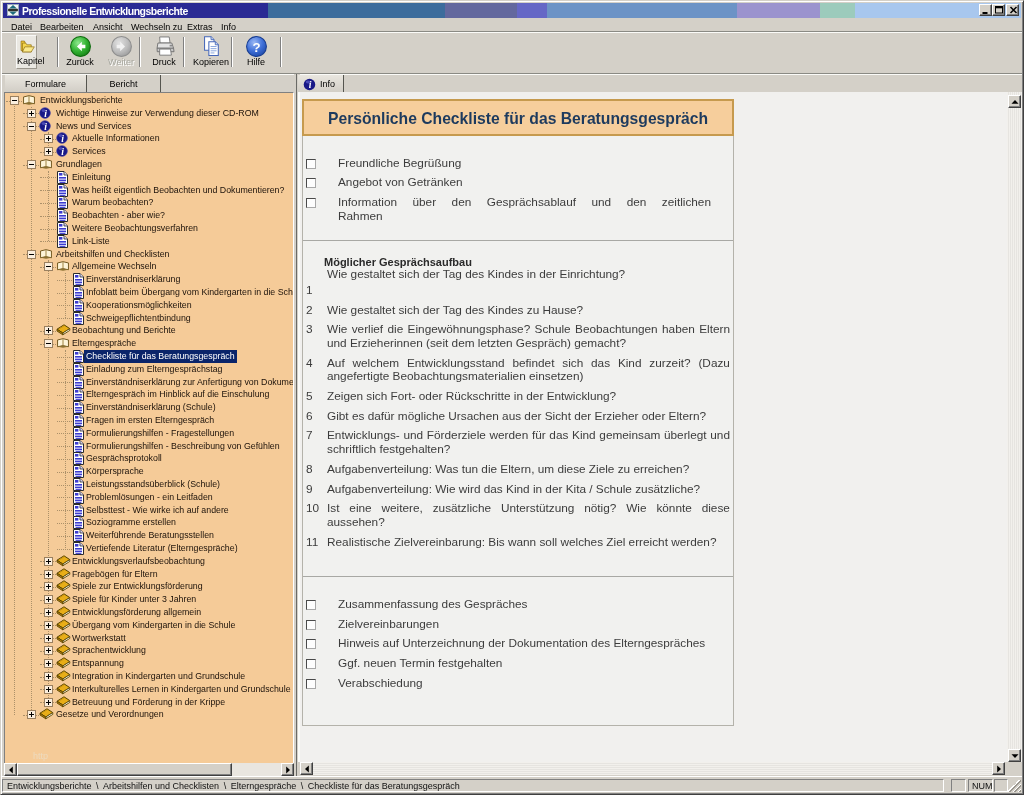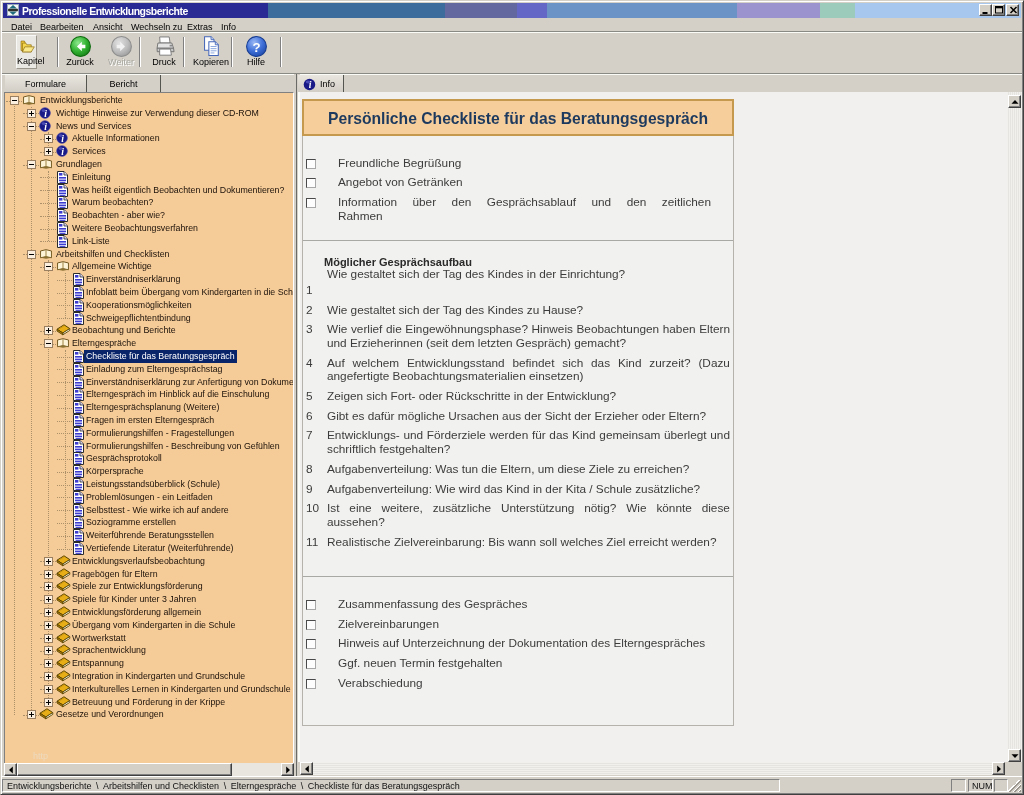--- a/index.html
+++ b/index.html
@@ -362,21 +362,21 @@
 <div class="trow" style="left:55px;top:246.6px">Arbeitshilfen und Checklisten</div>
 <div class="doth" style="left:39px;top:265.9px;width:16px"></div>
 <div class="ebox" style="left:43px;top:261.4px">
         <div class="eh"></div>
       </div>
 <svg class="ti" style="left:55px;top:259.4px" width="14" height="12" viewBox="0 0 15 13">
         <path d="M7.5 1.8 L1.6 3.2 L1.6 10.6 L7.5 9.3 L13.4 10.6 L13.4 3.2 Z" fill="#fdf4d8" stroke="#6a5018" stroke-width="1"></path>
         <path d="M7.5 1.8 L7.5 9.3" stroke="#a88e50" stroke-width="1.2"></path>
         <path d="M1.6 10.6 L7.5 9.3 L13.4 10.6 L7.5 11.6 Z" fill="#8a7030" stroke="none"></path>
       </svg>
-<div class="trow" style="left:71px;top:259.4px">Allgemeine Wichtige</div>
+<div class="trow" style="left:71px;top:259.4px">Allgemeine Wechseln</div>
 <div class="doth" style="left:56px;top:278.7px;width:15px"></div>
 <svg class="ti" style="left:72px;top:272.2px" width="11" height="13" viewBox="0 0 11 13">
         <path d="M0.5 0.5 H7 L10.5 4 V12.5 H0.5 Z" fill="#fff" stroke="#2a2a2a" stroke-width="1"></path>
         <path d="M7 0.5 L7 4 L10.5 4" fill="#d8d8f8" stroke="#2a2a2a" stroke-width="0.8"></path>
         <rect x="2" y="2" width="3.4" height="2.6" fill="#3b3bd0"></rect>
         <rect x="2" y="6" width="7" height="1.6" fill="#3b3bd0"></rect>
         <rect x="2" y="8.6" width="7" height="1.6" fill="#3b3bd0"></rect>
         <rect x="2.6" y="10.9" width="5.8" height="1" fill="#3b3bd0"></rect>
       </svg>
 <div class="trow" style="left:85px;top:272.2px">Einverständniserklärung</div>
@@ -474,21 +474,21 @@
 <div class="trow" style="left:85px;top:387.4px">Elterngespräch im Hinblick auf die Einschulung</div>
 <div class="doth" style="left:56px;top:406.7px;width:15px"></div>
 <svg class="ti" style="left:72px;top:400.2px" width="11" height="13" viewBox="0 0 11 13">
         <path d="M0.5 0.5 H7 L10.5 4 V12.5 H0.5 Z" fill="#fff" stroke="#2a2a2a" stroke-width="1"></path>
         <path d="M7 0.5 L7 4 L10.5 4" fill="#d8d8f8" stroke="#2a2a2a" stroke-width="0.8"></path>
         <rect x="2" y="2" width="3.4" height="2.6" fill="#3b3bd0"></rect>
         <rect x="2" y="6" width="7" height="1.6" fill="#3b3bd0"></rect>
         <rect x="2" y="8.6" width="7" height="1.6" fill="#3b3bd0"></rect>
         <rect x="2.6" y="10.9" width="5.8" height="1" fill="#3b3bd0"></rect>
       </svg>
-<div class="trow" style="left:85px;top:400.2px">Elterngesprächsplanung (Weitere)</div>
+<div class="trow" style="left:85px;top:400.2px">Einverständniserklärung (Schule)</div>
 <div class="doth" style="left:56px;top:419.5px;width:15px"></div>
 <svg class="ti" style="left:72px;top:413.0px" width="11" height="13" viewBox="0 0 11 13">
         <path d="M0.5 0.5 H7 L10.5 4 V12.5 H0.5 Z" fill="#fff" stroke="#2a2a2a" stroke-width="1"></path>
         <path d="M7 0.5 L7 4 L10.5 4" fill="#d8d8f8" stroke="#2a2a2a" stroke-width="0.8"></path>
         <rect x="2" y="2" width="3.4" height="2.6" fill="#3b3bd0"></rect>
         <rect x="2" y="6" width="7" height="1.6" fill="#3b3bd0"></rect>
         <rect x="2" y="8.6" width="7" height="1.6" fill="#3b3bd0"></rect>
         <rect x="2.6" y="10.9" width="5.8" height="1" fill="#3b3bd0"></rect>
       </svg>
 <div class="trow" style="left:85px;top:413.0px">Fragen im ersten Elterngespräch</div>
@@ -584,21 +584,21 @@
 <div class="trow" style="left:85px;top:528.2px">Weiterführende Beratungsstellen</div>
 <div class="doth" style="left:56px;top:547.5px;width:15px"></div>
 <svg class="ti" style="left:72px;top:541.0px" width="11" height="13" viewBox="0 0 11 13">
         <path d="M0.5 0.5 H7 L10.5 4 V12.5 H0.5 Z" fill="#fff" stroke="#2a2a2a" stroke-width="1"></path>
         <path d="M7 0.5 L7 4 L10.5 4" fill="#d8d8f8" stroke="#2a2a2a" stroke-width="0.8"></path>
         <rect x="2" y="2" width="3.4" height="2.6" fill="#3b3bd0"></rect>
         <rect x="2" y="6" width="7" height="1.6" fill="#3b3bd0"></rect>
         <rect x="2" y="8.6" width="7" height="1.6" fill="#3b3bd0"></rect>
         <rect x="2.6" y="10.9" width="5.8" height="1" fill="#3b3bd0"></rect>
       </svg>
-<div class="trow" style="left:85px;top:541.0px">Vertiefende Literatur (Weiterführende)</div>
+<div class="trow" style="left:85px;top:541.0px">Vertiefende Literatur (Elterngespräche)</div>
 <div class="doth" style="left:39px;top:560.3px;width:16px"></div>
 <div class="ebox" style="left:43px;top:555.8px">
         <div class="eh"></div>
         <div class="ev"></div>
       </div>
 <svg class="ti" style="left:55px;top:553.8px" width="15" height="13" viewBox="0 0 15 13">
         <path d="M1 5.2 L8 0.8 L13.8 4.6 L6.8 9 Z" fill="#e8ae18" stroke="#584400" stroke-width="1"></path>
         <path d="M6.8 9 L13.8 4.6 L13.8 6.4 L6.8 10.8 Z" fill="#fffef0" stroke="#584400" stroke-width="0.9"></path>
         <path d="M1 5.2 L1 7 L6.8 10.8 L6.8 9 Z" fill="#b88208" stroke="#584400" stroke-width="0.9"></path>
         <path d="M3.2 4.9 L8.1 1.8" stroke="#c99410" stroke-width="1" fill="none"></path>
@@ -800,21 +800,21 @@
 <div class="dt" style="left:306px;top:284.2px">1</div>
 <div class="dt" style="left:327px;top:268px">Wie gestaltet sich der Tag des Kindes in der Einrichtung?</div>
 <div class="dt" style="left:306px;top:303.6px">2</div>
 <div class="dt" style="left:327px;top:303.6px">Wie gestaltet sich der Tag des Kindes zu Hause?</div>
 <div class="dt" style="left:306px;top:323.4px">3</div>
 <div class="jl" style="left:327px;top:323.4px;width:403px">
     <span>Wie</span>
     <span>verlief</span>
     <span>die</span>
     <span>Eingewöhnungsphase?</span>
-    <span>Hinweis</span>
+    <span>Schule</span>
     <span>Beobachtungen</span>
     <span>haben</span>
     <span>Eltern</span>
   </div>
 <div class="dt" style="left:327px;top:336.8px">und Erzieherinnen (seit dem letzten Gespräch) gemacht?</div>
 <div class="dt" style="left:306px;top:356.6px">4</div>
 <div class="jl" style="left:327px;top:356.6px;width:403px">
     <span>Auf</span>
     <span>welchem</span>
     <span>Entwicklungsstand</span>
@@ -891,21 +891,21 @@
       <path d="M4 6 L7.8 2.5 L7.8 9.5 Z" fill="#000"></path>
     </svg>
   </div>
 <div class="sbtn" style="left:992px;top:762px;width:13px;height:13px">
     <svg width="12" height="12" viewBox="0 0 12 12">
       <path d="M8 6 L4.2 2.5 L4.2 9.5 Z" fill="#000"></path>
     </svg>
   </div>
 <div id="rbcorner"></div>
 <div id="statusbar">
-<div class="spanel" style="left:0px;width:778px">
+<div class="spanel" style="left:0px;width:942px">
       <span style="position:absolute;left:4px;top:1px">Entwicklungsberichte<i class="bs">\</i>Arbeitshilfen und Checklisten<i class="bs">\</i>Elterngespräche<i class="bs">\</i>Checkliste für das Beratungsgespräch</span>
     </div>
 <div class="spanel" style="left:949px;width:15px"></div>
 <div class="spanel" style="left:966px;width:25px">
       <span style="position:absolute;left:3px;top:1px">NUM</span>
     </div>
 <div class="spanel" style="left:992px;width:14px"></div>
 <div id="sgrip"></div>
 </div>
 <div id="frame"></div>

